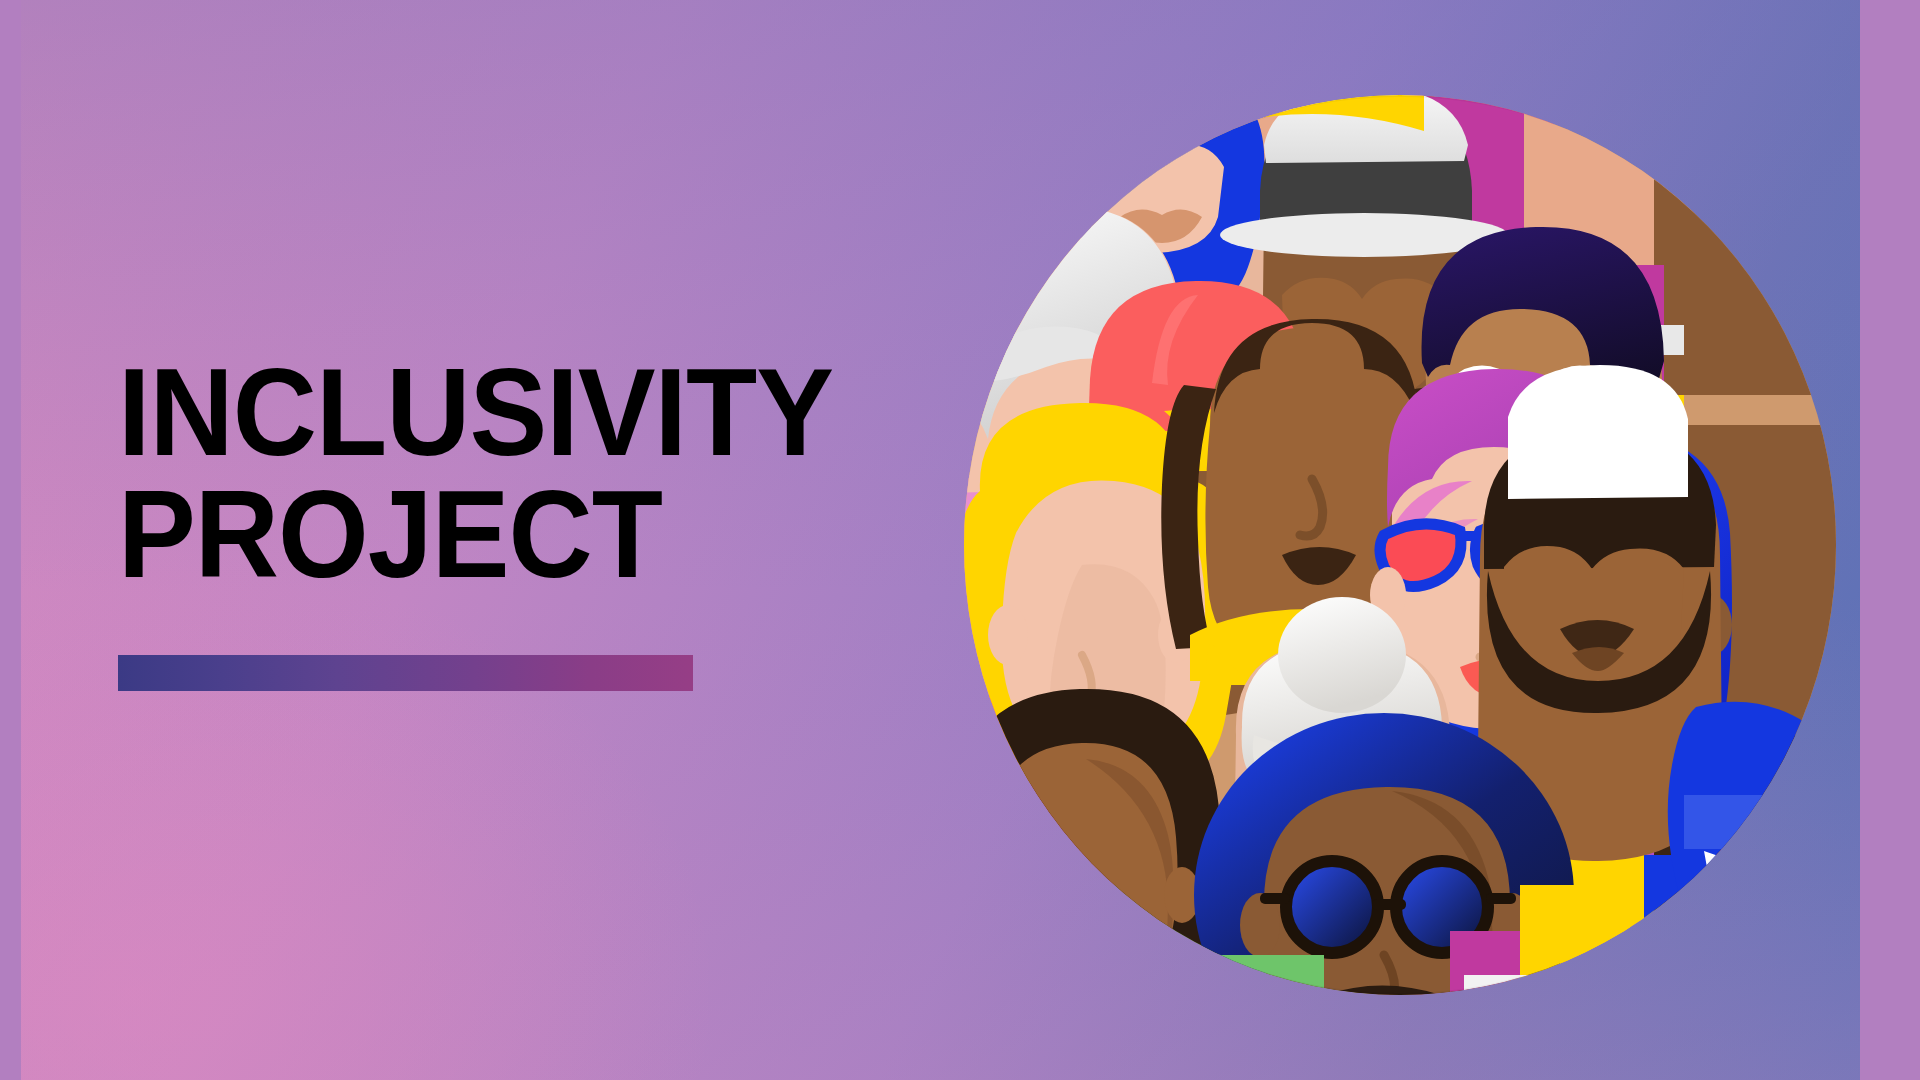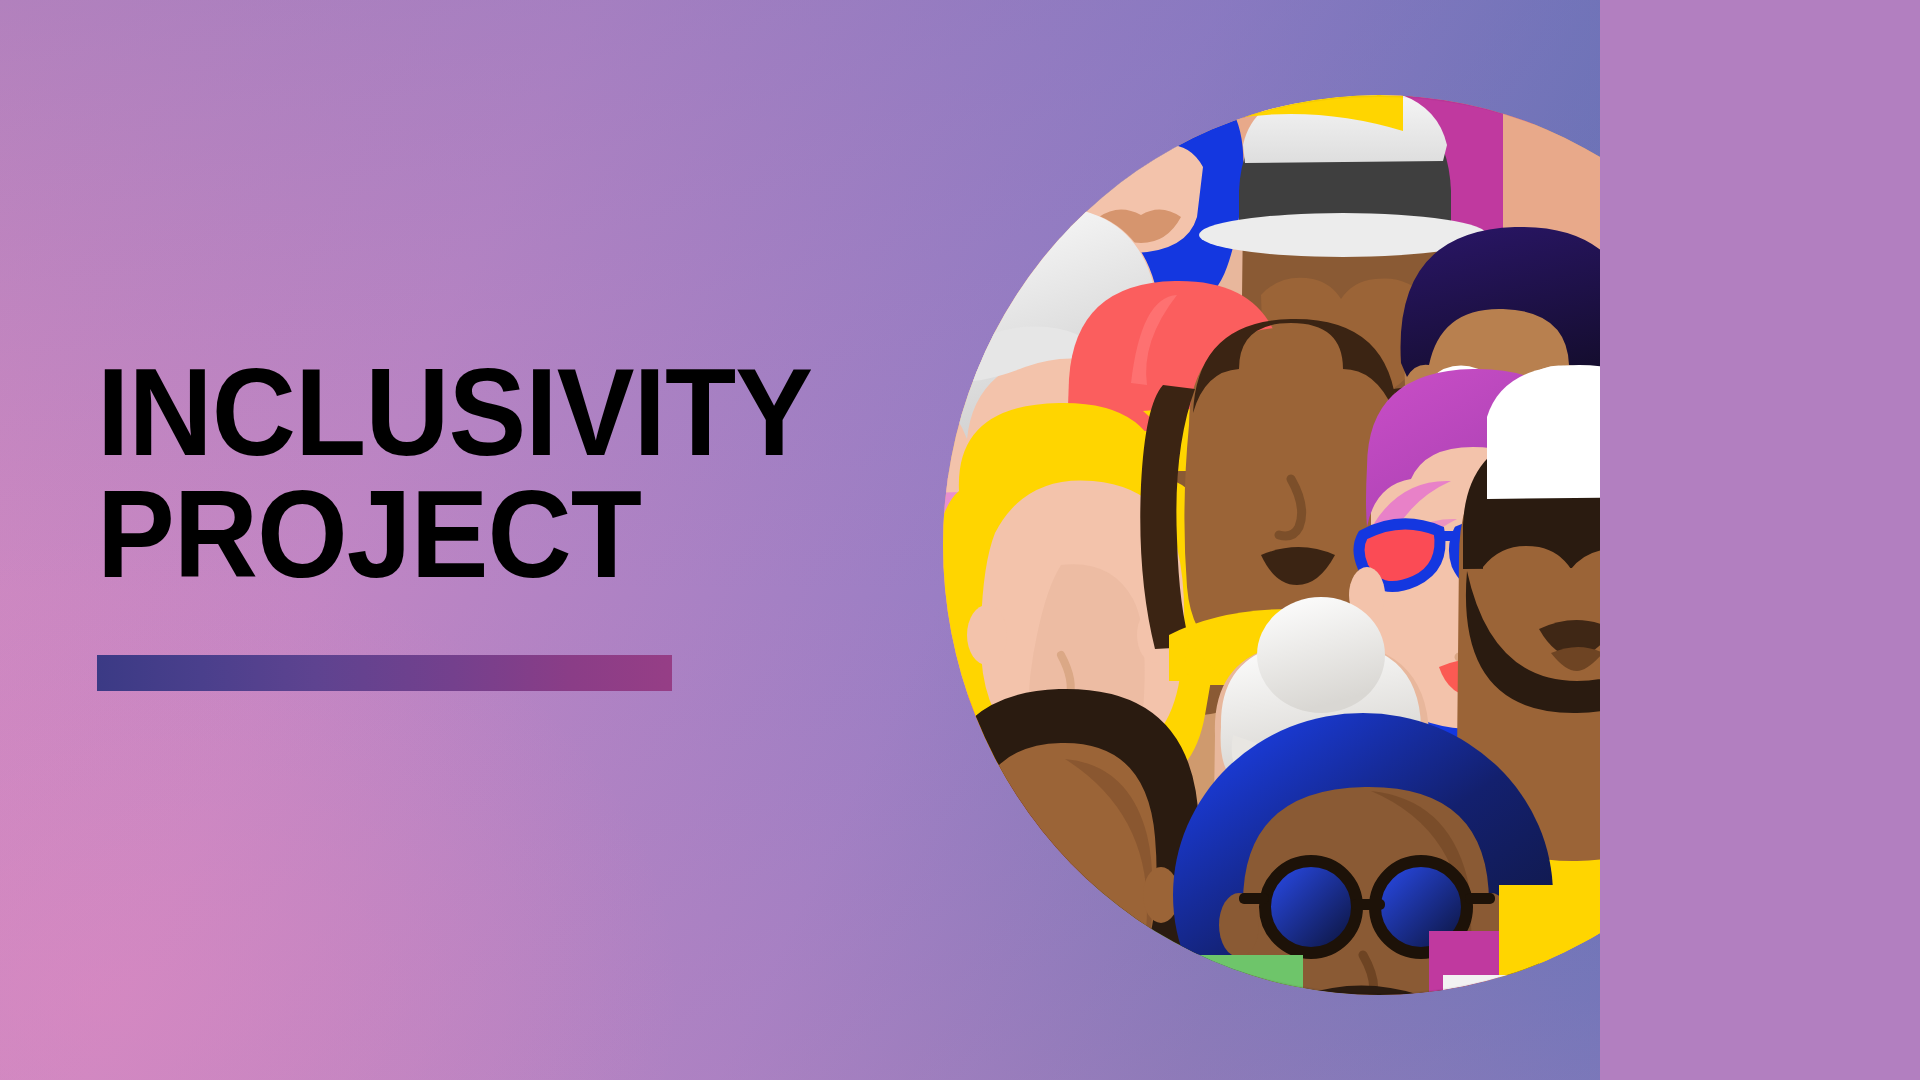--- a/index.html
+++ b/index.html
@@ -4,22 +4,23 @@
 <style>
   * { margin:0; padding:0; box-sizing:border-box; }
   html, body { width:1920px; height:1080px; overflow:hidden; }
   body {
     font-family:"Liberation Sans", sans-serif;
     position:relative;
     background:#b27fc0;
   }
   #stage {
     position:absolute; inset:0;
-    width:1600px; height:1080px;
+    width:1839px; height:1080px;
     overflow:hidden;
+    margin-left:21px;
   }
   
   .bg-base {
     position:absolute; inset:0;
     background:linear-gradient(115deg,#d489bf 0%, #c286c4 28%, #9a7ec4 58%, #6f74b6 80%, #5370b7 100%);
   }
   .bg-tint-a {
     position:absolute; inset:0;
     background:linear-gradient(180deg, rgba(99,110,185,0.30) 0%, rgba(200,130,190,0.00) 55%, rgba(214,137,191,0.30) 100%);
   }

